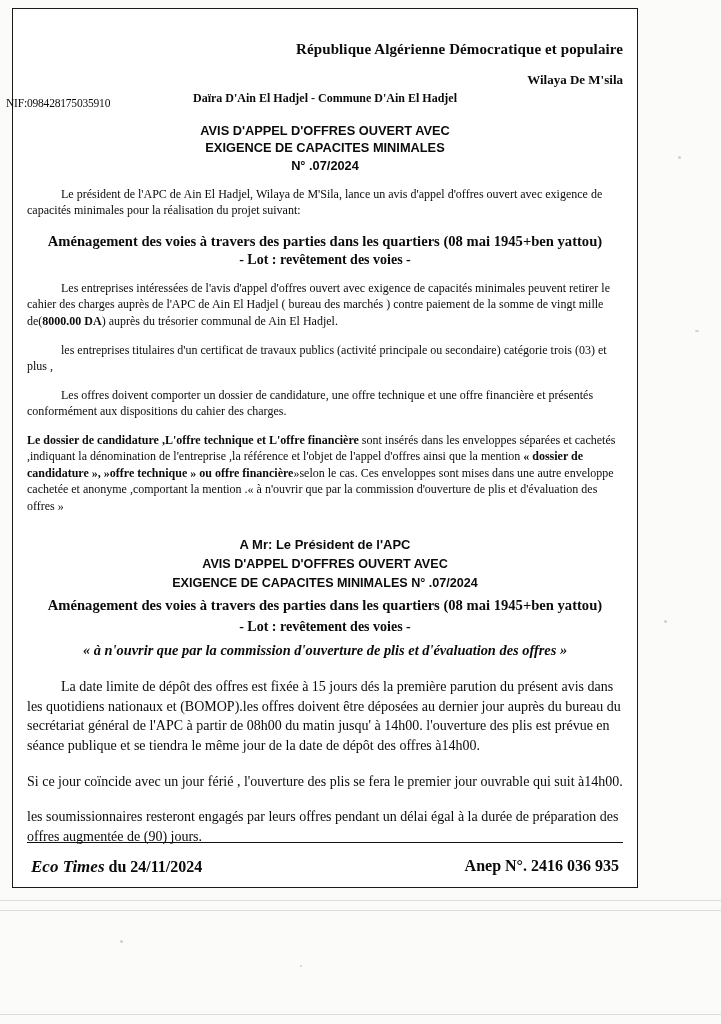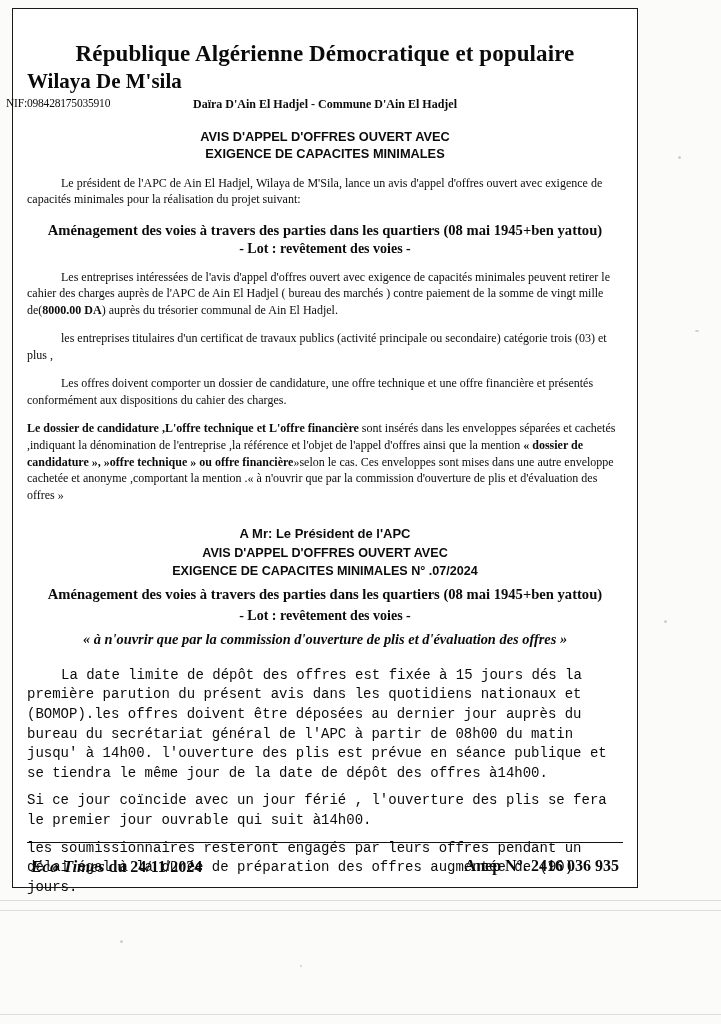--- a/index.html
+++ b/index.html
@@ -38,31 +38,31 @@
   .nif {
     position: absolute;
     left: 6px;
     top: 97px;
     font-size: 11.5px;
     font-family: "Liberation Serif", serif;
     letter-spacing: -0.2px;
   }
 
   .hdr1 {
-    text-align: center;
-    font-weight: bold;
-    font-size: 23px;
+    text-align: right;
+    font-weight: bold;
+    font-size: 15px;
     margin-top: 22px;
     letter-spacing: 0.1px;
   }
   .hdr2 {
-    text-align: left;
-    font-weight: bold;
-    font-size: 21px;
-    margin-top: 2px;
+    text-align: right;
+    font-weight: bold;
+    font-size: 13px;
+    margin-top: 14px;
   }
   .hdr3 {
     text-align: center;
     font-weight: bold;
     font-size: 12px;
     margin-top: 3px;
   }
 
   .avis-block {
     text-align: center;
@@ -124,21 +124,21 @@
     font-size: 14.4px;
     margin-top: 3px;
     font-style: italic;
   }
 
   .tail {
     font-size: 14px;
     line-height: 1.4;
     margin-top: 16px;
   }
-  .tail p { margin: 8px 0 2px 0; font-family: Liberation Mono, monospace; }
+  .tail p { margin: 16px 0 2px 0; }
   .tail p.first { text-indent: 34px; }
 
   .footer-rule {
     position: absolute;
     left: 14px;
     right: 14px;
     bottom: 44px;
     border-top: 1.4px solid #111;
   }
   .footer {
@@ -186,20 +186,21 @@
 
 <div class="notice-frame">
 
   <div class="hdr1">République Algérienne Démocratique et populaire</div>
   <div class="hdr2">Wilaya De M'sila</div>
   <div class="hdr3">Daïra D'Ain El Hadjel  -  Commune D'Ain El Hadjel</div>
 
   <div class="avis-block">
     <div>AVIS D'APPEL D'OFFRES OUVERT AVEC</div>
     <div>EXIGENCE DE CAPACITES MINIMALES</div>
+    <div>N° .07/2024</div>
   </div>
 
   <div class="para indent">Le président de l'APC de Ain El Hadjel, Wilaya de M'Sila, lance un avis d'appel d'offres ouvert avec exigence de capacités minimales  pour  la réalisation du projet  suivant:</div>
 
   <div class="center-bold">Aménagement des voies à travers des parties dans les quartiers (08 mai 1945+ben yattou)</div>
   <div class="center-bold sub">- Lot : revêtement des voies -</div>
 
   <div class="para indent">
     <span>Les entreprises intéressées de l'avis d'appel d'offres ouvert avec exigence de capacités minimales peuvent retirer le cahier des charges  auprès de l'APC de Ain El  Hadjel ( bureau des marchés ) contre paiement de la somme de vingt mille de(</span><span class="b">8000.00 DA</span><span>) auprès du trésorier communal de  Ain El Hadjel.</span>
   </div>

